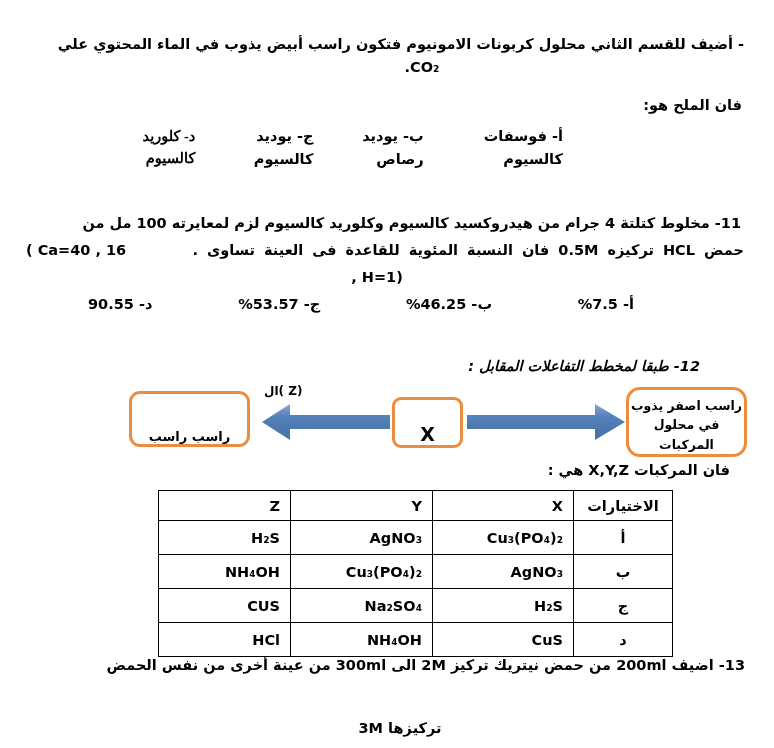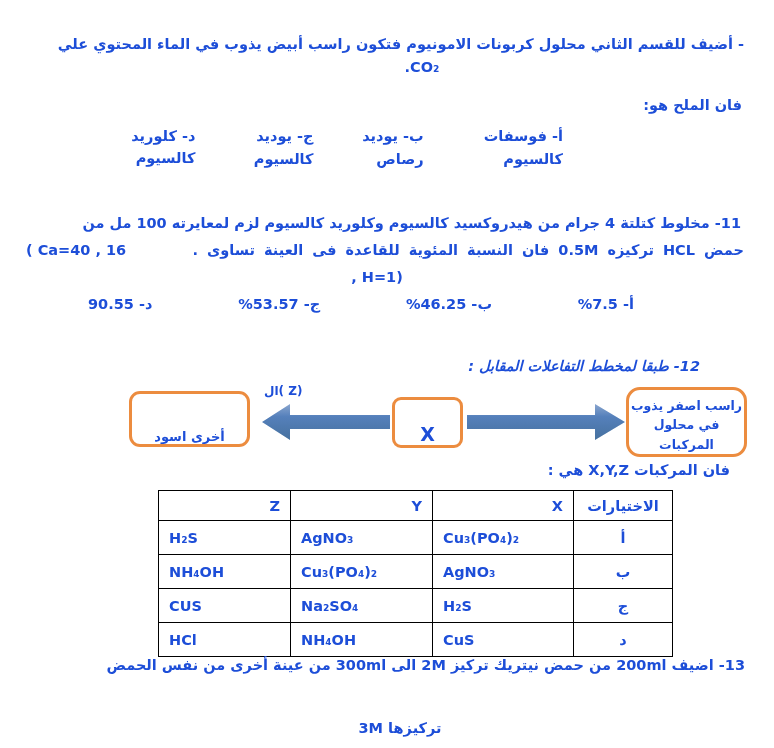--- a/index.html
+++ b/index.html
@@ -1,30 +1,30 @@
 <!DOCTYPE html>
 <html lang="ar" dir="rtl"><head>
 <meta charset="utf-8">
 <style>
   html,body{margin:0;padding:0;background:#ffffff;}
   .canvas{
     position:relative;width:774px;height:748px;background:#ffffff;overflow:hidden;
-    font-family:"DejaVu Sans",sans-serif;font-weight:bold;color:#1d4ed8;
+    font-family:"DejaVu Sans",sans-serif;font-weight:bold;color:#000000;
     direction:rtl;
   }
   .abs{position:absolute;}
   .nowrap{white-space:nowrap;}
   .t15{font-size:14.5px;line-height:23px;}
   
   .p1{top:33px;right:30px;left:100px;text-align:center;}
   .p1 .l1{text-align:right;white-space:nowrap;}
   .p1 .l2{text-align:center;}
   .salt-prompt{top:94px;right:32px;}
   .opt-row1{top:125px;right:211px;width:447px;display:flex;justify-content:space-between;}
-  .opt-row1 .opt-d{width:82px;text-align:right;line-height:22px;}
+  .opt-row1 .opt-d{width:82px;text-align:right;line-height:22px;font-family:Liberation Serif, serif;}
   
   .q11-l1{top:212px;right:33px;}
   .q11-l2{top:239px;right:30px;left:26px;display:flex;justify-content:space-between;align-items:baseline;}
   .q11-l2 .ar{word-spacing:4px;white-space:nowrap;}
   .ltr{direction:ltr;unicode-bidi:embed;}
   .q11-l3{top:266px;left:297px;width:160px;text-align:center;}
   .opt-row2{top:293px;left:88px;right:140px;display:flex;justify-content:space-between;}
   
   .q12-title{top:355px;right:74px;font-style:italic;}
   .obox{
@@ -48,21 +48,21 @@
   .q12-prompt{top:459px;right:44px;}
   
   .tbl{left:158px;top:490px;border-collapse:collapse;table-layout:fixed;}
   .tbl td,.tbl th{border:1.5px solid #000;font-size:14.5px;font-weight:bold;padding:0 10px;box-sizing:border-box;}
   .tbl th{height:30px;}
   .tbl td{height:34px;}
   .col-choice{width:99px;text-align:center;}
   .col-x{width:141px;}
   .col-y{width:142px;}
   .col-z{width:132px;}
-  .cell-formula{direction:ltr;}
+  .cell-formula{direction:ltr;text-align:right;}
   .head-letter{text-align:right;direction:ltr;}
   
   .q13-l1{top:654px;right:29px;margin-left:40px;}
   .q13-l2{top:717px;left:310px;width:180px;text-align:center;}
 </style>
 </head>
 <body>
 
 <div class="canvas">
 
@@ -89,21 +89,21 @@
 
   <div class="abs opt-row2 t15">
     <span>أ-  7.5%</span>
     <span>ب-  46.25%</span>
     <span>ج-  53.57%</span>
     <span>د-  90.55</span>
   </div>
 
   <div class="abs q12-title t15 nowrap">12- طبقا لمخطط التفاعلات المقابل :</div>
 
-  <div class="abs obox box-left">أخرى اسود</div>
+  <div class="abs obox box-left">راسب راسب</div>
   <div class="abs z-label ltr nowrap">ال( Z)</div>
   <div class="abs arrow arrow-left"></div>
   <div class="abs obox box-x">X</div>
   <div class="abs arrow arrow-right"></div>
   <div class="abs obox box-right">
     <div>
       <div>راسب اصفر يذوب</div>
       <div>في محلول المركبات</div>
     </div>
   </div>

